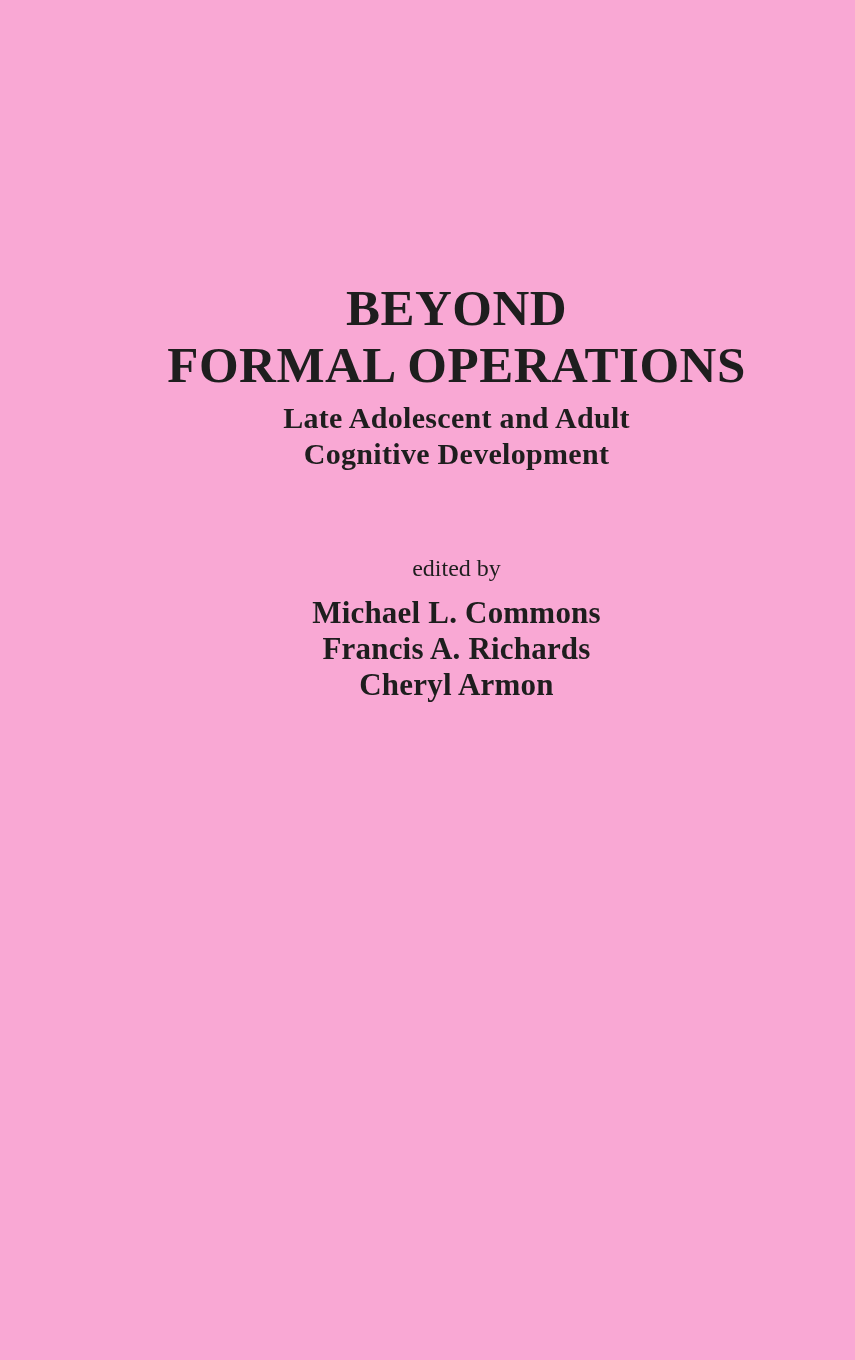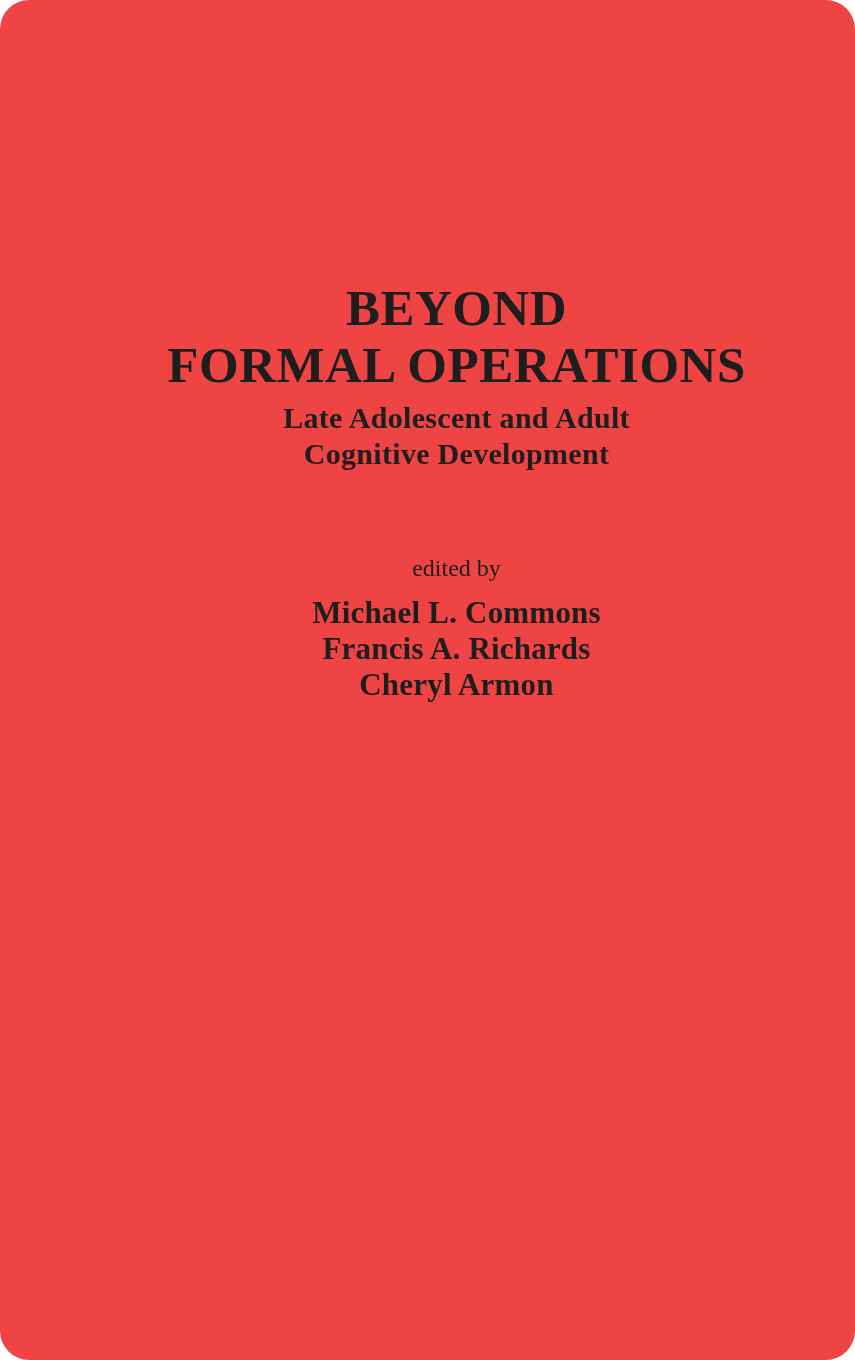--- a/index.html
+++ b/index.html
@@ -4,24 +4,23 @@
 <style>
   html, body {
     margin: 0;
     padding: 0;
     background: #ffffff;
   }
   .page {
     position: relative;
     width: 855px;
     height: 1360px;
-    background: #ef4444;
+    background: #f9a8d4;
     overflow: hidden;
     font-family: "Liberation Serif", serif;
-    border-radius: 29px;
   }
   
   .content {
     position: absolute;
     left: 29px;
     top: 0;
     width: 855px;
     height: 100%;
     text-align: center;
     color: #1e1e1e;

